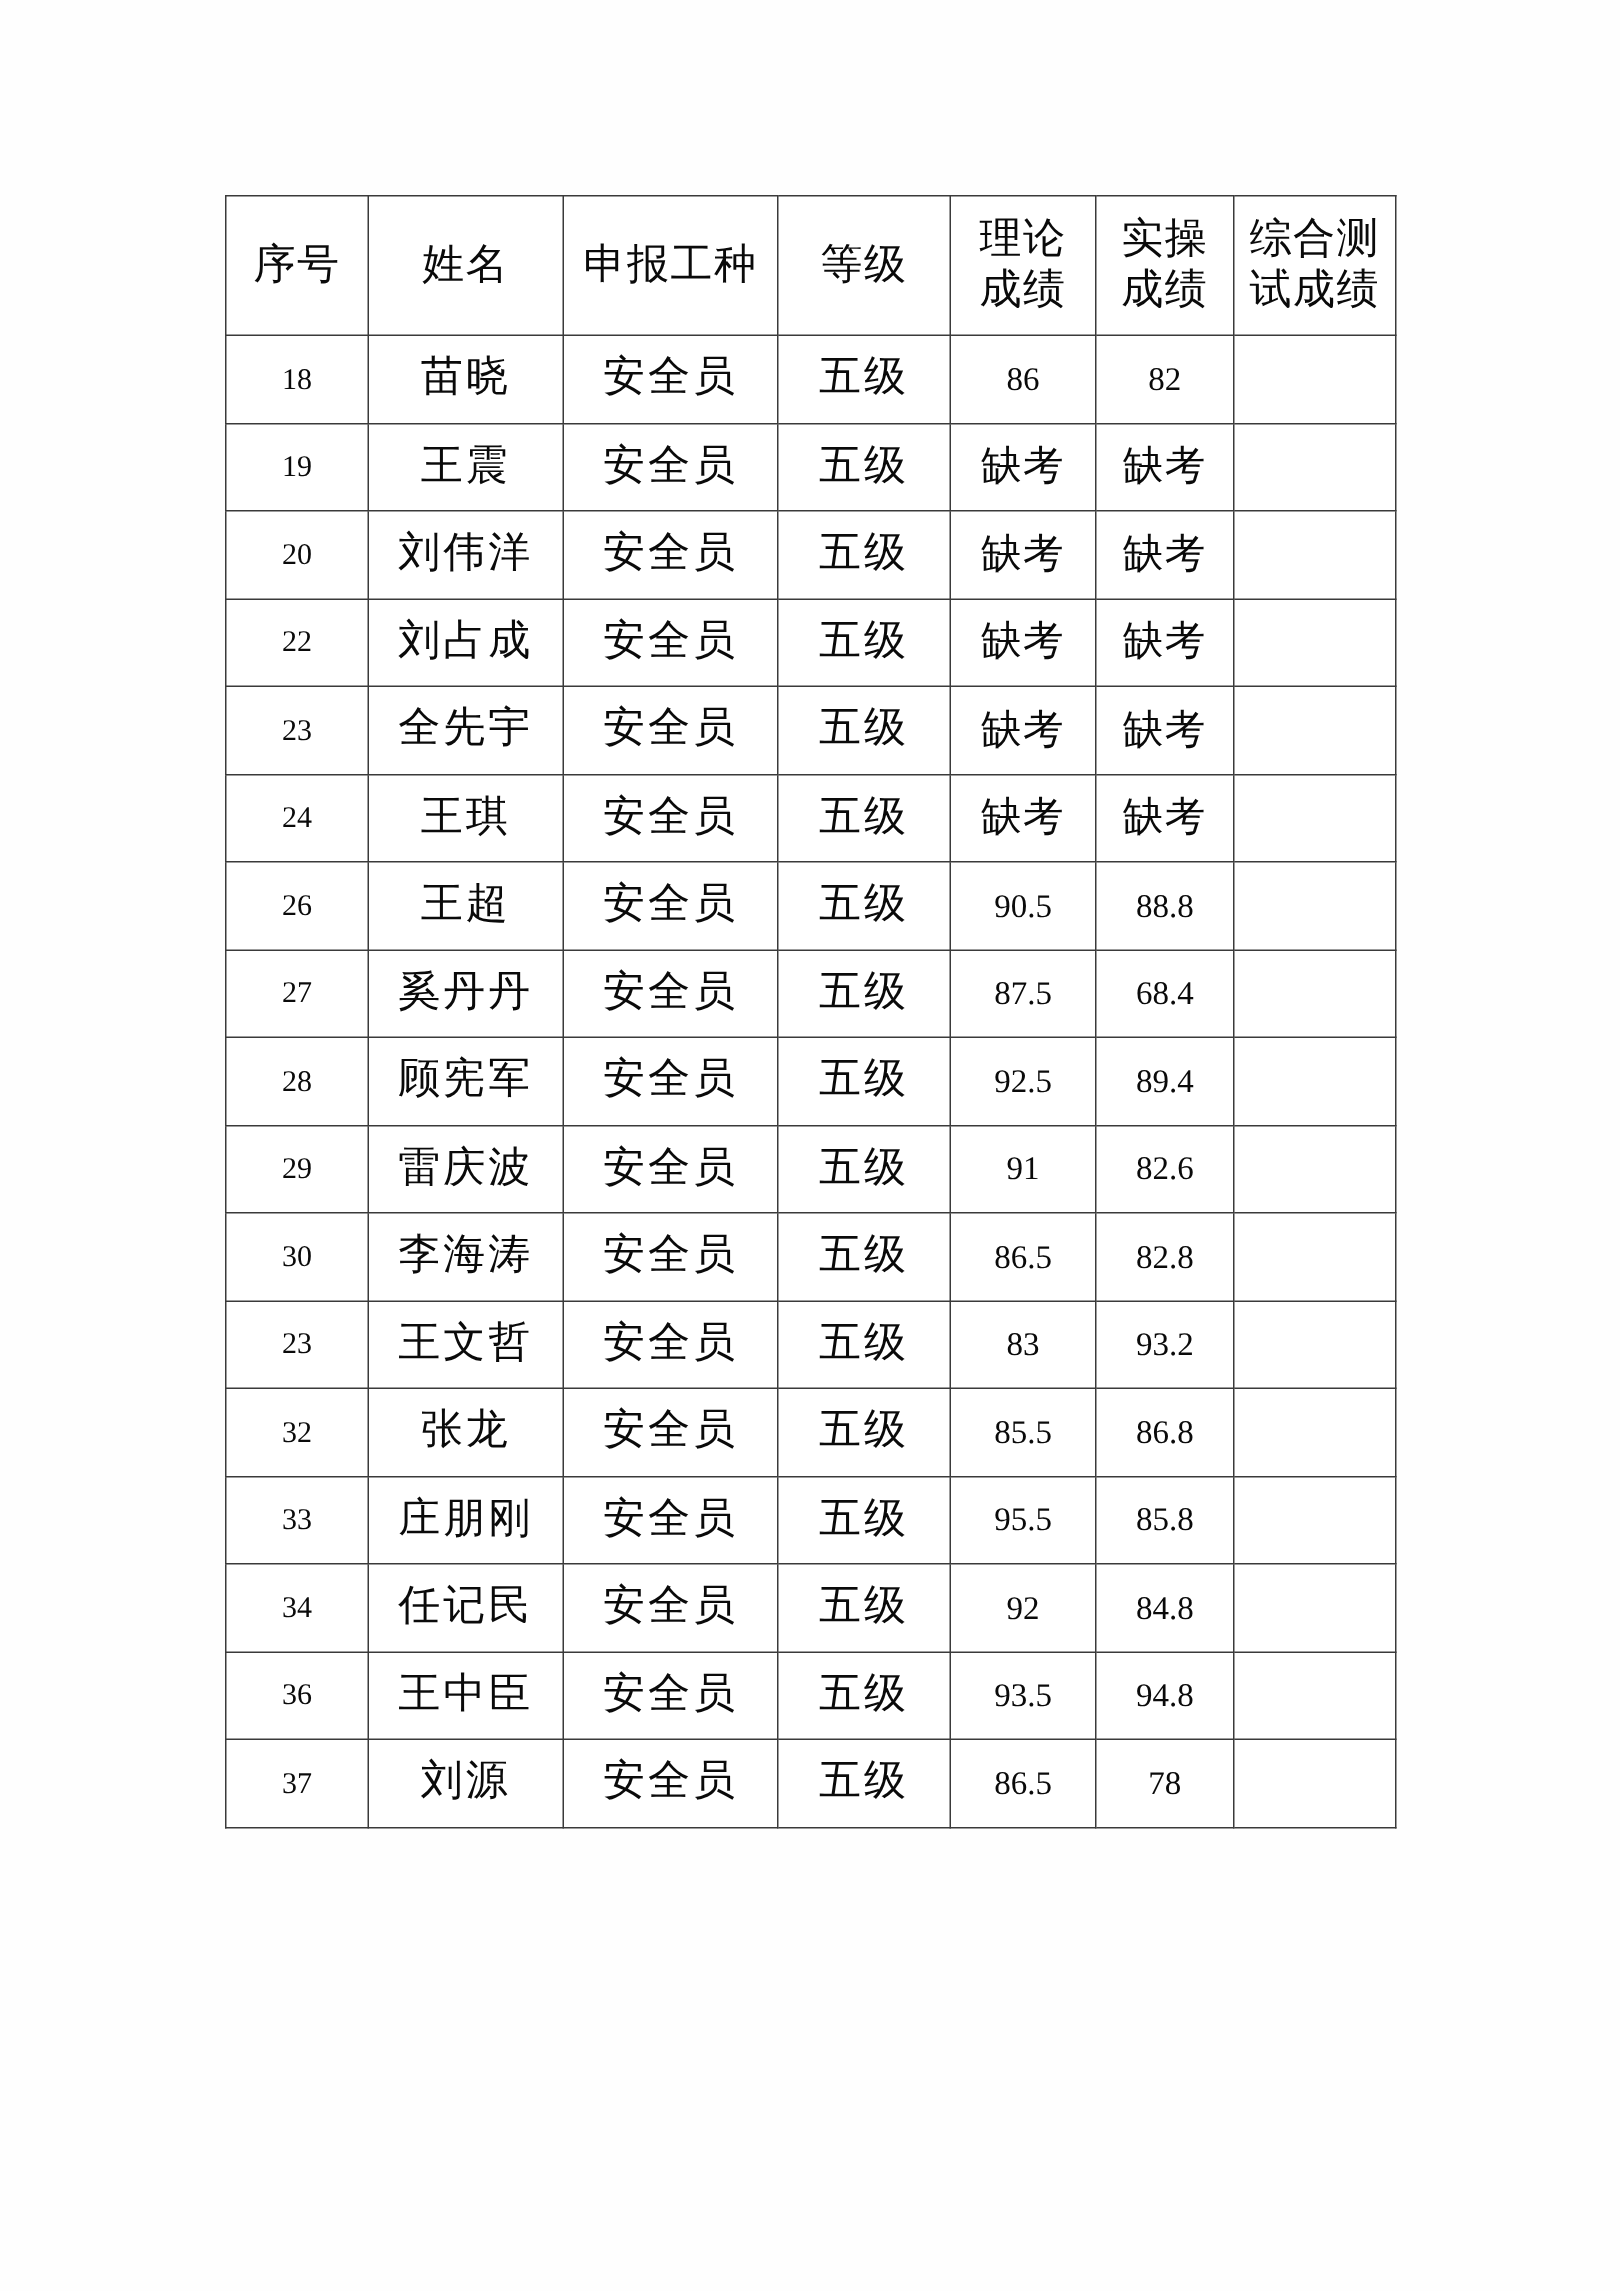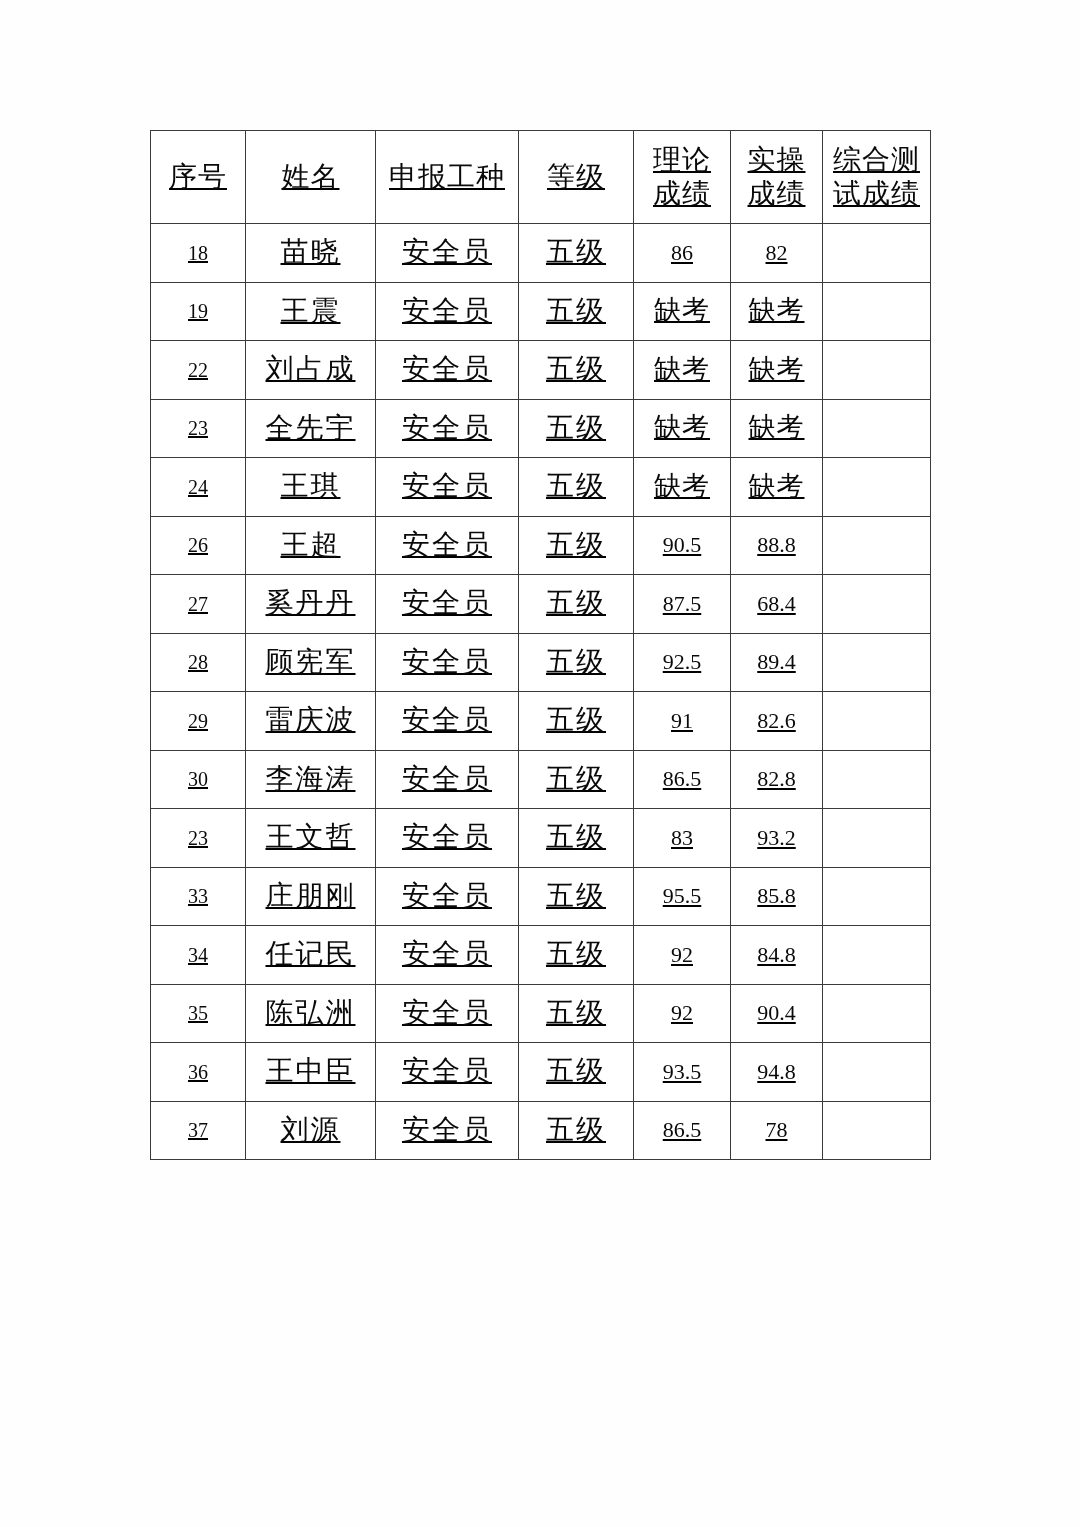--- a/index.html
+++ b/index.html
@@ -23,21 +23,20 @@
     width: 1080px;
     height: 1527px;
     background: #fefefe;
   }
 
   .table-wrap {
     position: absolute;
     left: 150px;
     top: 130px;
     width: 780px;
-    text-decoration: underline;
   }
 
   table.score-table {
     border-collapse: collapse;
     table-layout: fixed;
     width: 780px;
     background: #ffffff;
   }
 
   table.score-table td,
@@ -151,20 +150,29 @@
           <tr>
             <td class="seq-cell">19</td>
             <td class="name-cell">王震</td>
             <td class="job-cell">安全员</td>
             <td class="level-cell">五级</td>
             <td class="score-cell absent">缺考</td>
             <td class="score-cell absent">缺考</td>
             <td class="comp-cell"></td>
           </tr>
           <tr>
+            <td class="seq-cell">20</td>
+            <td class="name-cell">刘伟洋</td>
+            <td class="job-cell">安全员</td>
+            <td class="level-cell">五级</td>
+            <td class="score-cell absent">缺考</td>
+            <td class="score-cell absent">缺考</td>
+            <td class="comp-cell"></td>
+          </tr>
+          <tr>
             <td class="seq-cell">22</td>
             <td class="name-cell">刘占成</td>
             <td class="job-cell">安全员</td>
             <td class="level-cell">五级</td>
             <td class="score-cell absent">缺考</td>
             <td class="score-cell absent">缺考</td>
             <td class="comp-cell"></td>
           </tr>
           <tr>
             <td class="seq-cell">23</td>
@@ -232,44 +240,44 @@
           <tr>
             <td class="seq-cell">23</td>
             <td class="name-cell">王文哲</td>
             <td class="job-cell">安全员</td>
             <td class="level-cell">五级</td>
             <td class="score-cell">83</td>
             <td class="score-cell">93.2</td>
             <td class="comp-cell"></td>
           </tr>
           <tr>
+            <td class="seq-cell">32</td>
+            <td class="name-cell">张龙</td>
+            <td class="job-cell">安全员</td>
+            <td class="level-cell">五级</td>
+            <td class="score-cell">85.5</td>
+            <td class="score-cell">86.8</td>
+            <td class="comp-cell"></td>
+          </tr>
+          <tr>
             <td class="seq-cell">33</td>
             <td class="name-cell">庄朋刚</td>
             <td class="job-cell">安全员</td>
             <td class="level-cell">五级</td>
             <td class="score-cell">95.5</td>
             <td class="score-cell">85.8</td>
             <td class="comp-cell"></td>
           </tr>
           <tr>
             <td class="seq-cell">34</td>
             <td class="name-cell">任记民</td>
             <td class="job-cell">安全员</td>
             <td class="level-cell">五级</td>
             <td class="score-cell">92</td>
             <td class="score-cell">84.8</td>
-            <td class="comp-cell"></td>
-          </tr>
-          <tr>
-            <td class="seq-cell">35</td>
-            <td class="name-cell">陈弘洲</td>
-            <td class="job-cell">安全员</td>
-            <td class="level-cell">五级</td>
-            <td class="score-cell">92</td>
-            <td class="score-cell">90.4</td>
             <td class="comp-cell"></td>
           </tr>
           <tr>
             <td class="seq-cell">36</td>
             <td class="name-cell">王中臣</td>
             <td class="job-cell">安全员</td>
             <td class="level-cell">五级</td>
             <td class="score-cell">93.5</td>
             <td class="score-cell">94.8</td>
             <td class="comp-cell"></td>

